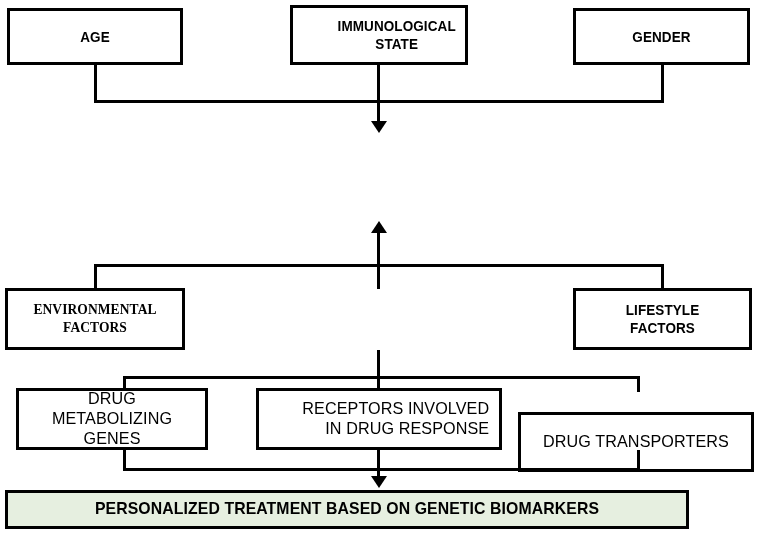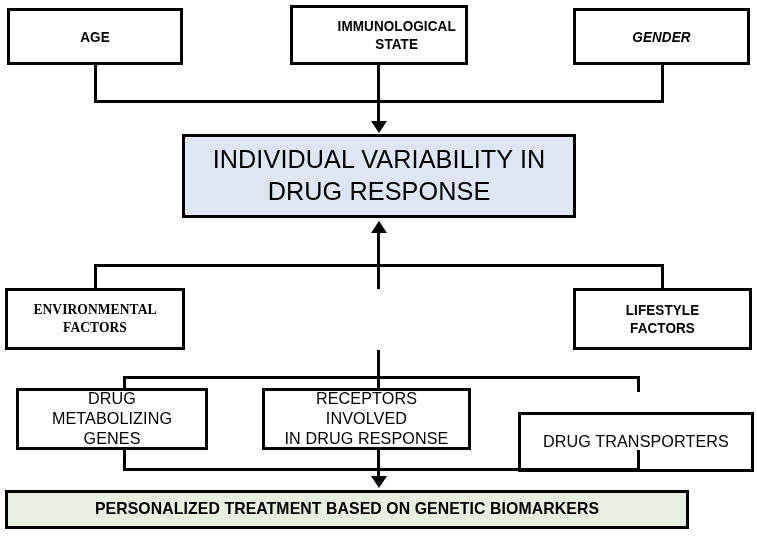--- a/index.html
+++ b/index.html
@@ -98,34 +98,30 @@
 
   <div class="node bold" style="left:7px; top:8px; width:176px; height:57px;">
     <span class="label">AGE</span>
   </div>
 
   <div class="node bold" style="left:290px; top:5px; width:178px; height:60px;padding-left:36px;">
     <span class="label">IMMUNOLOGICAL
 STATE</span>
   </div>
 
-  <div class="node bold" style="left:573px; top:8px; width:177px; height:57px;font-style:italic;">
+  <div class="node bold" style="left:573px; top:8px; width:177px; height:57px;">
     <span class="label">GENDER</span>
   </div>
 
   <div class="vline" style="left:94px; top:65px; height:38px;"></div>
   <div class="vline" style="left:661px; top:65px; height:38px;"></div>
   <div class="hline" style="left:94px; top:100px; width:570px;"></div>
   <div class="vline" style="left:377px; top:65px; height:58px;"></div>
   <div class="arrowdown" style="left:371px; top:121px;"></div>
 
-  <div class="node hero" style="left:182px; top:134px; width:394px; height:84px; background:#dde6f2;">
-    <span class="label">INDIVIDUAL VARIABILITY IN
-DRUG RESPONSE</span>
-  </div>
 
   <div class="arrowup" style="left:371px; top:221px;"></div>
   <div class="vline" style="left:377px; top:232px; height:57px;"></div>
   <div class="hline" style="left:94px; top:264px; width:570px;"></div>
   <div class="vline" style="left:94px; top:264px; height:26px;"></div>
   <div class="vline" style="left:661px; top:264px; height:26px;"></div>
 
   <div class="node bold" style="left:5px; top:288px; width:180px; height:62px;font-family:Liberation Serif, serif;">
     <span class="label">ENVIRONMENTAL
 FACTORS</span>
@@ -140,21 +136,21 @@
   <div class="vline" style="left:377px; top:350px; height:40px;"></div>
   <div class="hline" style="left:123px; top:376px; width:517px;"></div>
   <div class="vline" style="left:123px; top:376px; height:14px;"></div>
   <div class="vline" style="left:637px; top:376px; height:16px;"></div>
 
   <div class="node reg" style="left:16px; top:388px; width:192px; height:62px;">
     <span class="label">DRUG METABOLIZING
 GENES</span>
   </div>
 
-  <div class="node reg" style="left:262px; top:388px; width:209px; height:62px;">
+  <div class="node reg" style="left:256px; top:388px; width:246px; height:62px;text-align:right;">
     <span class="label">RECEPTORS INVOLVED
 IN DRUG RESPONSE</span>
   </div>
 
   <div class="node reg" style="left:518px; top:412px; width:236px; height:60px;">
     <span class="label">DRUG TRANSPORTERS</span>
   </div>
 
   <div class="vline" style="left:123px; top:450px; height:21px;"></div>
   <div class="vline" style="left:637px; top:450px; height:21px;"></div>

